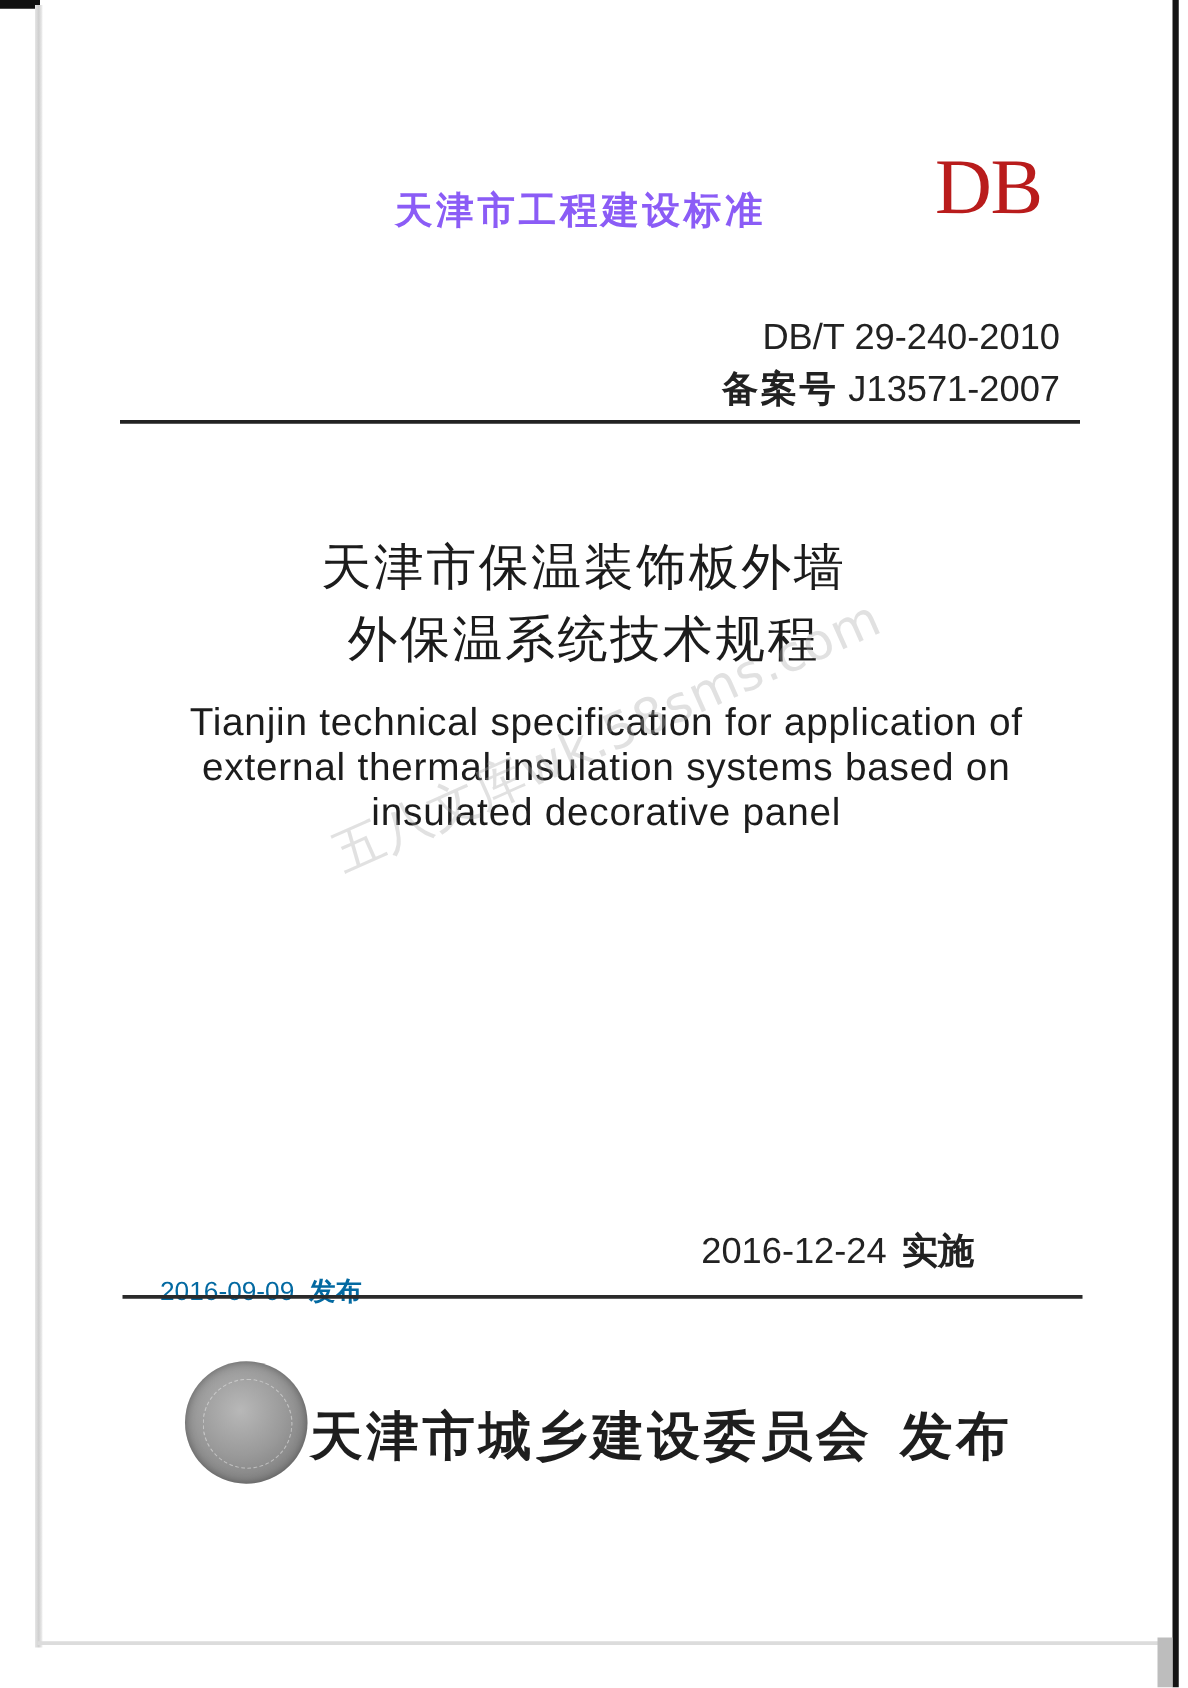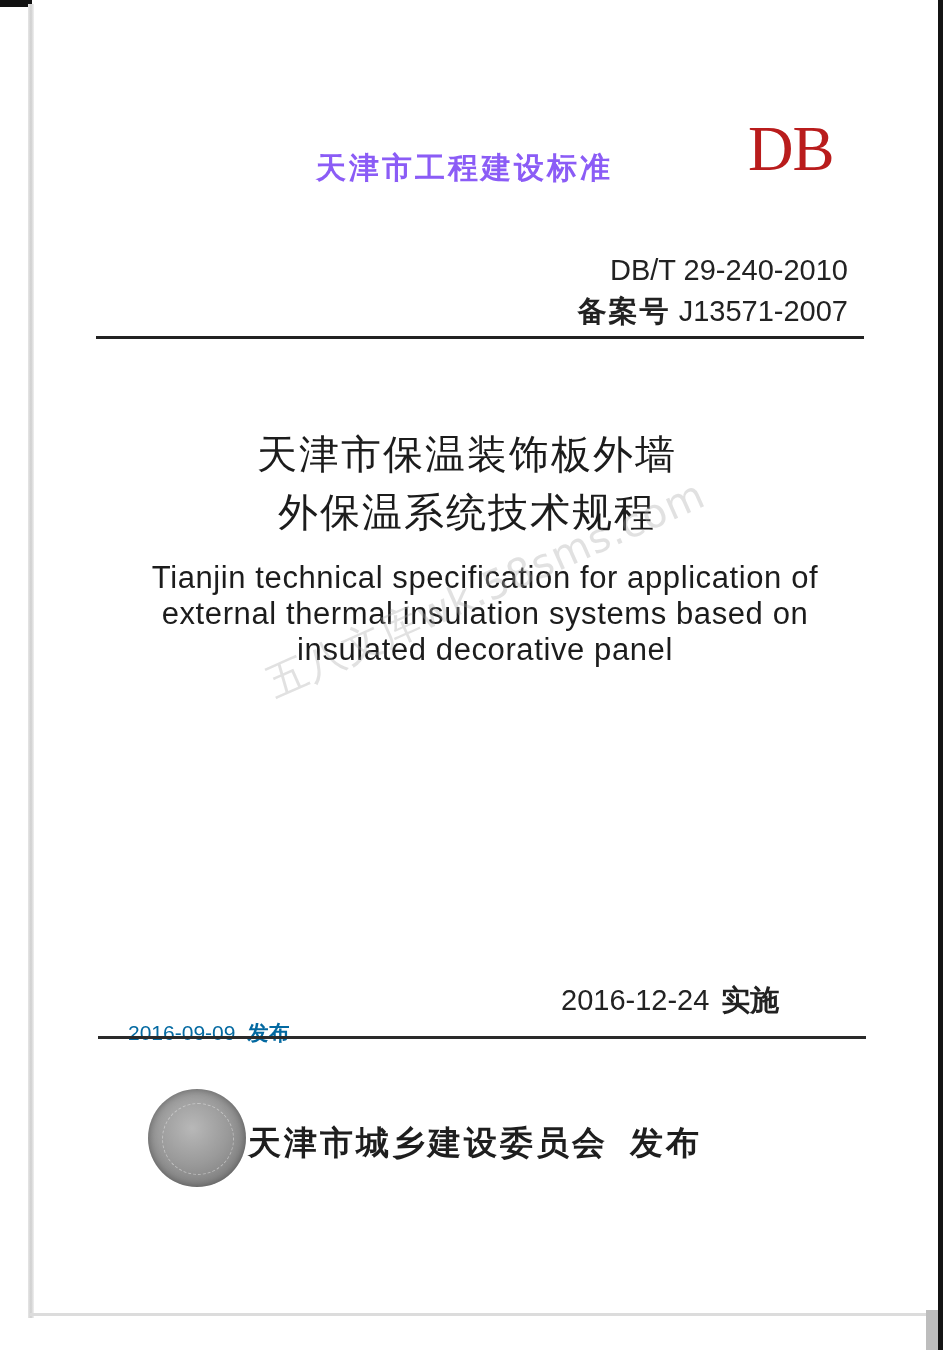--- a/index.html
+++ b/index.html
@@ -98,21 +98,21 @@
       border-radius: 50%;
       background: radial-gradient(circle at 45% 40%, #b8b8b8 0%, #9a9a9a 45%, #7d7d7d 80%, #6a6a6a 100%);
       box-shadow: inset 0 0 8px rgba(0,0,0,0.35);
     }
     .seal::after {
       content: ""; position: absolute; left: 14px; top: 14px; width: 70px; height: 70px;
       border-radius: 50%; border: 1px dashed rgba(235,235,235,0.5);
     }
     .publisher {
       position: absolute; left: 248px; top: 1121px;
-      font-size: 33px; font-weight: bold; letter-spacing: 3px; color: #1e1e1e;
+      font-size: 42px; font-weight: bold; letter-spacing: 3px; color: #1e1e1e;
       white-space: nowrap;
     }
     .publisher .action { margin-left: 22px; }
   </style>
 </head>
 <body>
 
 <div class="scan-top-bar"></div>
 <div class="page-left-edge"></div>
 <div class="page-bottom-edge"></div>

